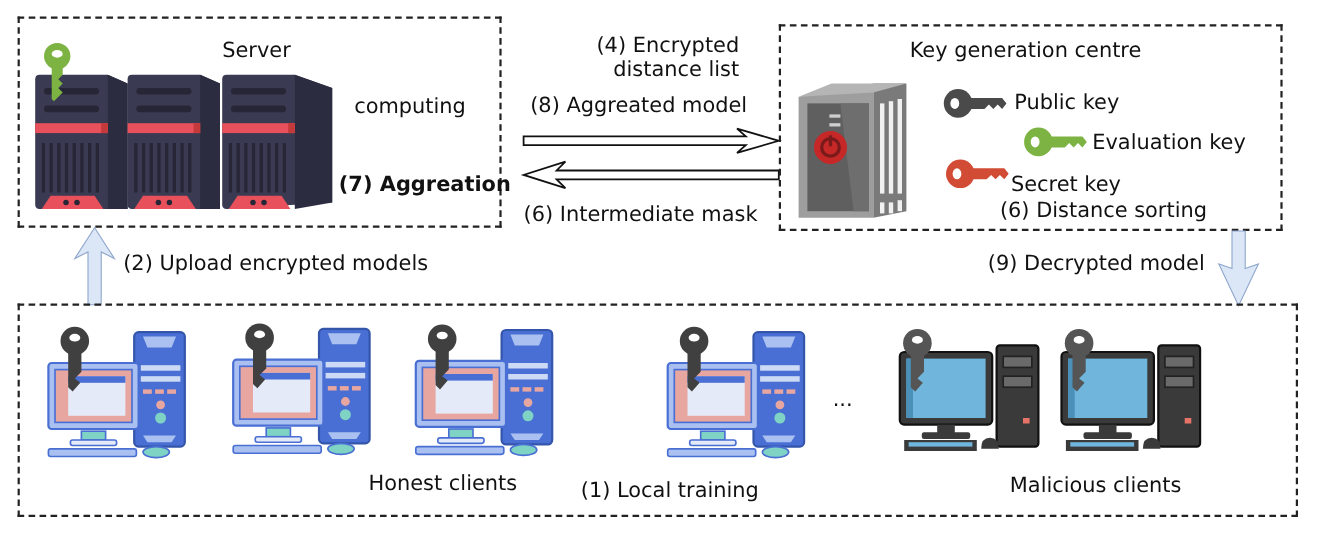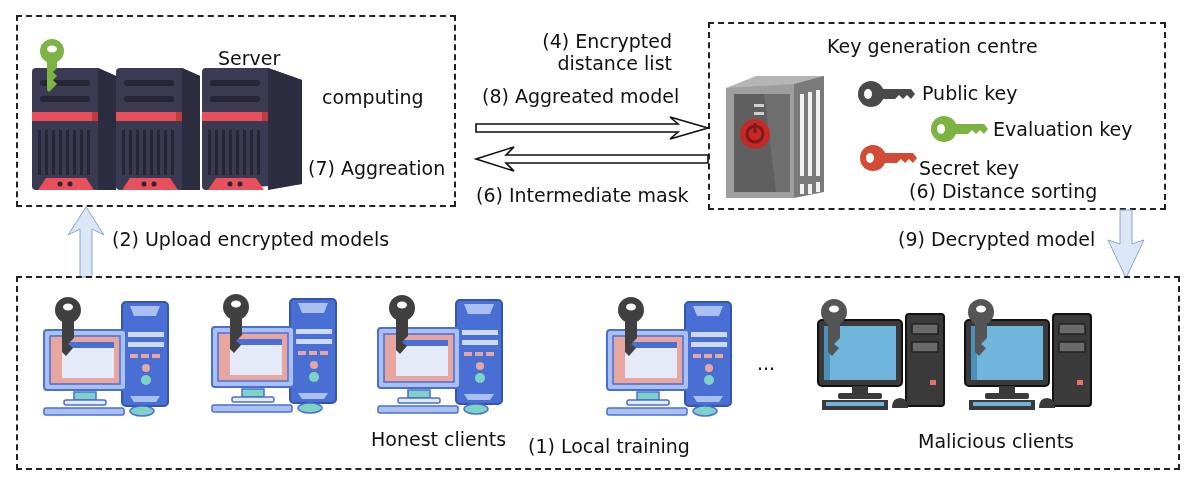--- a/index.html
+++ b/index.html
@@ -7,21 +7,21 @@
          font-family:"DejaVu Sans", sans-serif; color:#111; }
   .box { position:absolute; border:2px dashed #222; box-sizing:border-box; }
   .lbl { position:absolute; font-size:19px; line-height:22px; white-space:nowrap; color:#111; }
   .center { text-align:right; }
   svg { position:absolute; overflow:visible; }
 </style>
 </head>
 <body>
 
 <div class="box" style="left:16px;top:15px;width:440px;height:192px;"></div>
-<div class="lbl" style="left:218px;top:35px;margin-top:12px;">Server</div>
+<div class="lbl" style="left:202px;top:35px;">Server</div>
 
 <svg style="left:28px;top:66px;" width="280" height="130" viewBox="0 0 280 130">
   <g>
     <path d="M4 6 Q4 2 8 2 L70 2 L88 10 L88 124 L8 124 Q4 124 4 120 Z" fill="#3a3a52"></path>
     <path d="M70 2 L88 10 L88 124 L70 124 Z" fill="#2c2c40"></path>
     <rect x="12" y="14" width="50" height="6" rx="3" fill="#262636"></rect>
     <rect x="12" y="30" width="50" height="6" rx="3" fill="#262636"></rect>
     <rect x="4" y="46" width="66" height="9" fill="#e8505b"></rect>
     <rect x="64" y="46" width="6" height="9" fill="#c43a3a"></rect>
     <g fill="#262636">
@@ -83,21 +83,21 @@
 </svg>
 
 <svg style="left:35px;top:38px;" width="34" height="56" viewBox="0 0 34 56">
   <circle cx="17" cy="13" r="12" fill="#7cb342"></circle>
   <ellipse cx="17" cy="11" rx="5" ry="3.5" fill="#ffffff"></ellipse>
   <path d="M12 22 L22 22 L22 30 L18 34 L22 38 L18 42 L22 46 L14 54 L12 52 Z" fill="#7cb342"></path>
 </svg>
 <div class="lbl" style="left:308px;top:86px;">
   <div style="padding-left:14px;">computing</div>
 </div>
-<div class="lbl" style="left:308px;top:157px;">(7) Aggreation</div>
+<div class="lbl" style="left:308px;top:157px;font-weight:bold;">(7) Aggreation</div>
 
 <div class="lbl center" style="left:512px;top:30px;width:160px;">
   <div>(4) Encrypted</div>
   <div>distance list</div>
 </div>
 <div class="lbl" style="left:482px;top:85px;">(8) Aggreated model</div>
 <svg style="left:474px;top:115px;" width="236" height="26" viewBox="0 0 236 26">
   <path d="M2 9 L204 9 L196 2 L234 13 L196 24 L204 17 L2 17 Z" fill="#fff" stroke="#111" stroke-width="1.6"></path>
 </svg>
 <svg style="left:474px;top:145px;" width="236" height="28" viewBox="0 0 236 28">
@@ -292,15 +292,15 @@
 <rect x="28" y="97" width="44" height="6" rx="2" fill="#3a3a3a"></rect>
 <rect x="12" y="104" width="66" height="10" fill="#3a3a3a"></rect>
 <rect x="16" y="106" width="58" height="4" fill="#6fb5dc"></rect>
 <path d="M82 112 Q82 102 90 102 Q98 102 98 112 Z" fill="#3a3a3a"></path>
 <circle cx="24" cy="16" r="13" fill="#555"></circle>
       <ellipse cx="24" cy="13" rx="5" ry="3.5" fill="#fff"></ellipse>
 <path d="M18 26 L30 26 L30 42 L24 48 L29 52 L22 60 L18 56 Z" fill="#555"></path>
     </g>
   </svg>
 
-<div class="lbl" style="left:335px;top:428px;margin-left:36px;">Honest clients</div>
+<div class="lbl" style="left:335px;top:428px;">Honest clients</div>
 <div class="lbl" style="left:528px;top:435px;">(1) Local training</div>
 <div class="lbl" style="left:918px;top:430px;">Malicious clients</div>
 
 </body></html>

